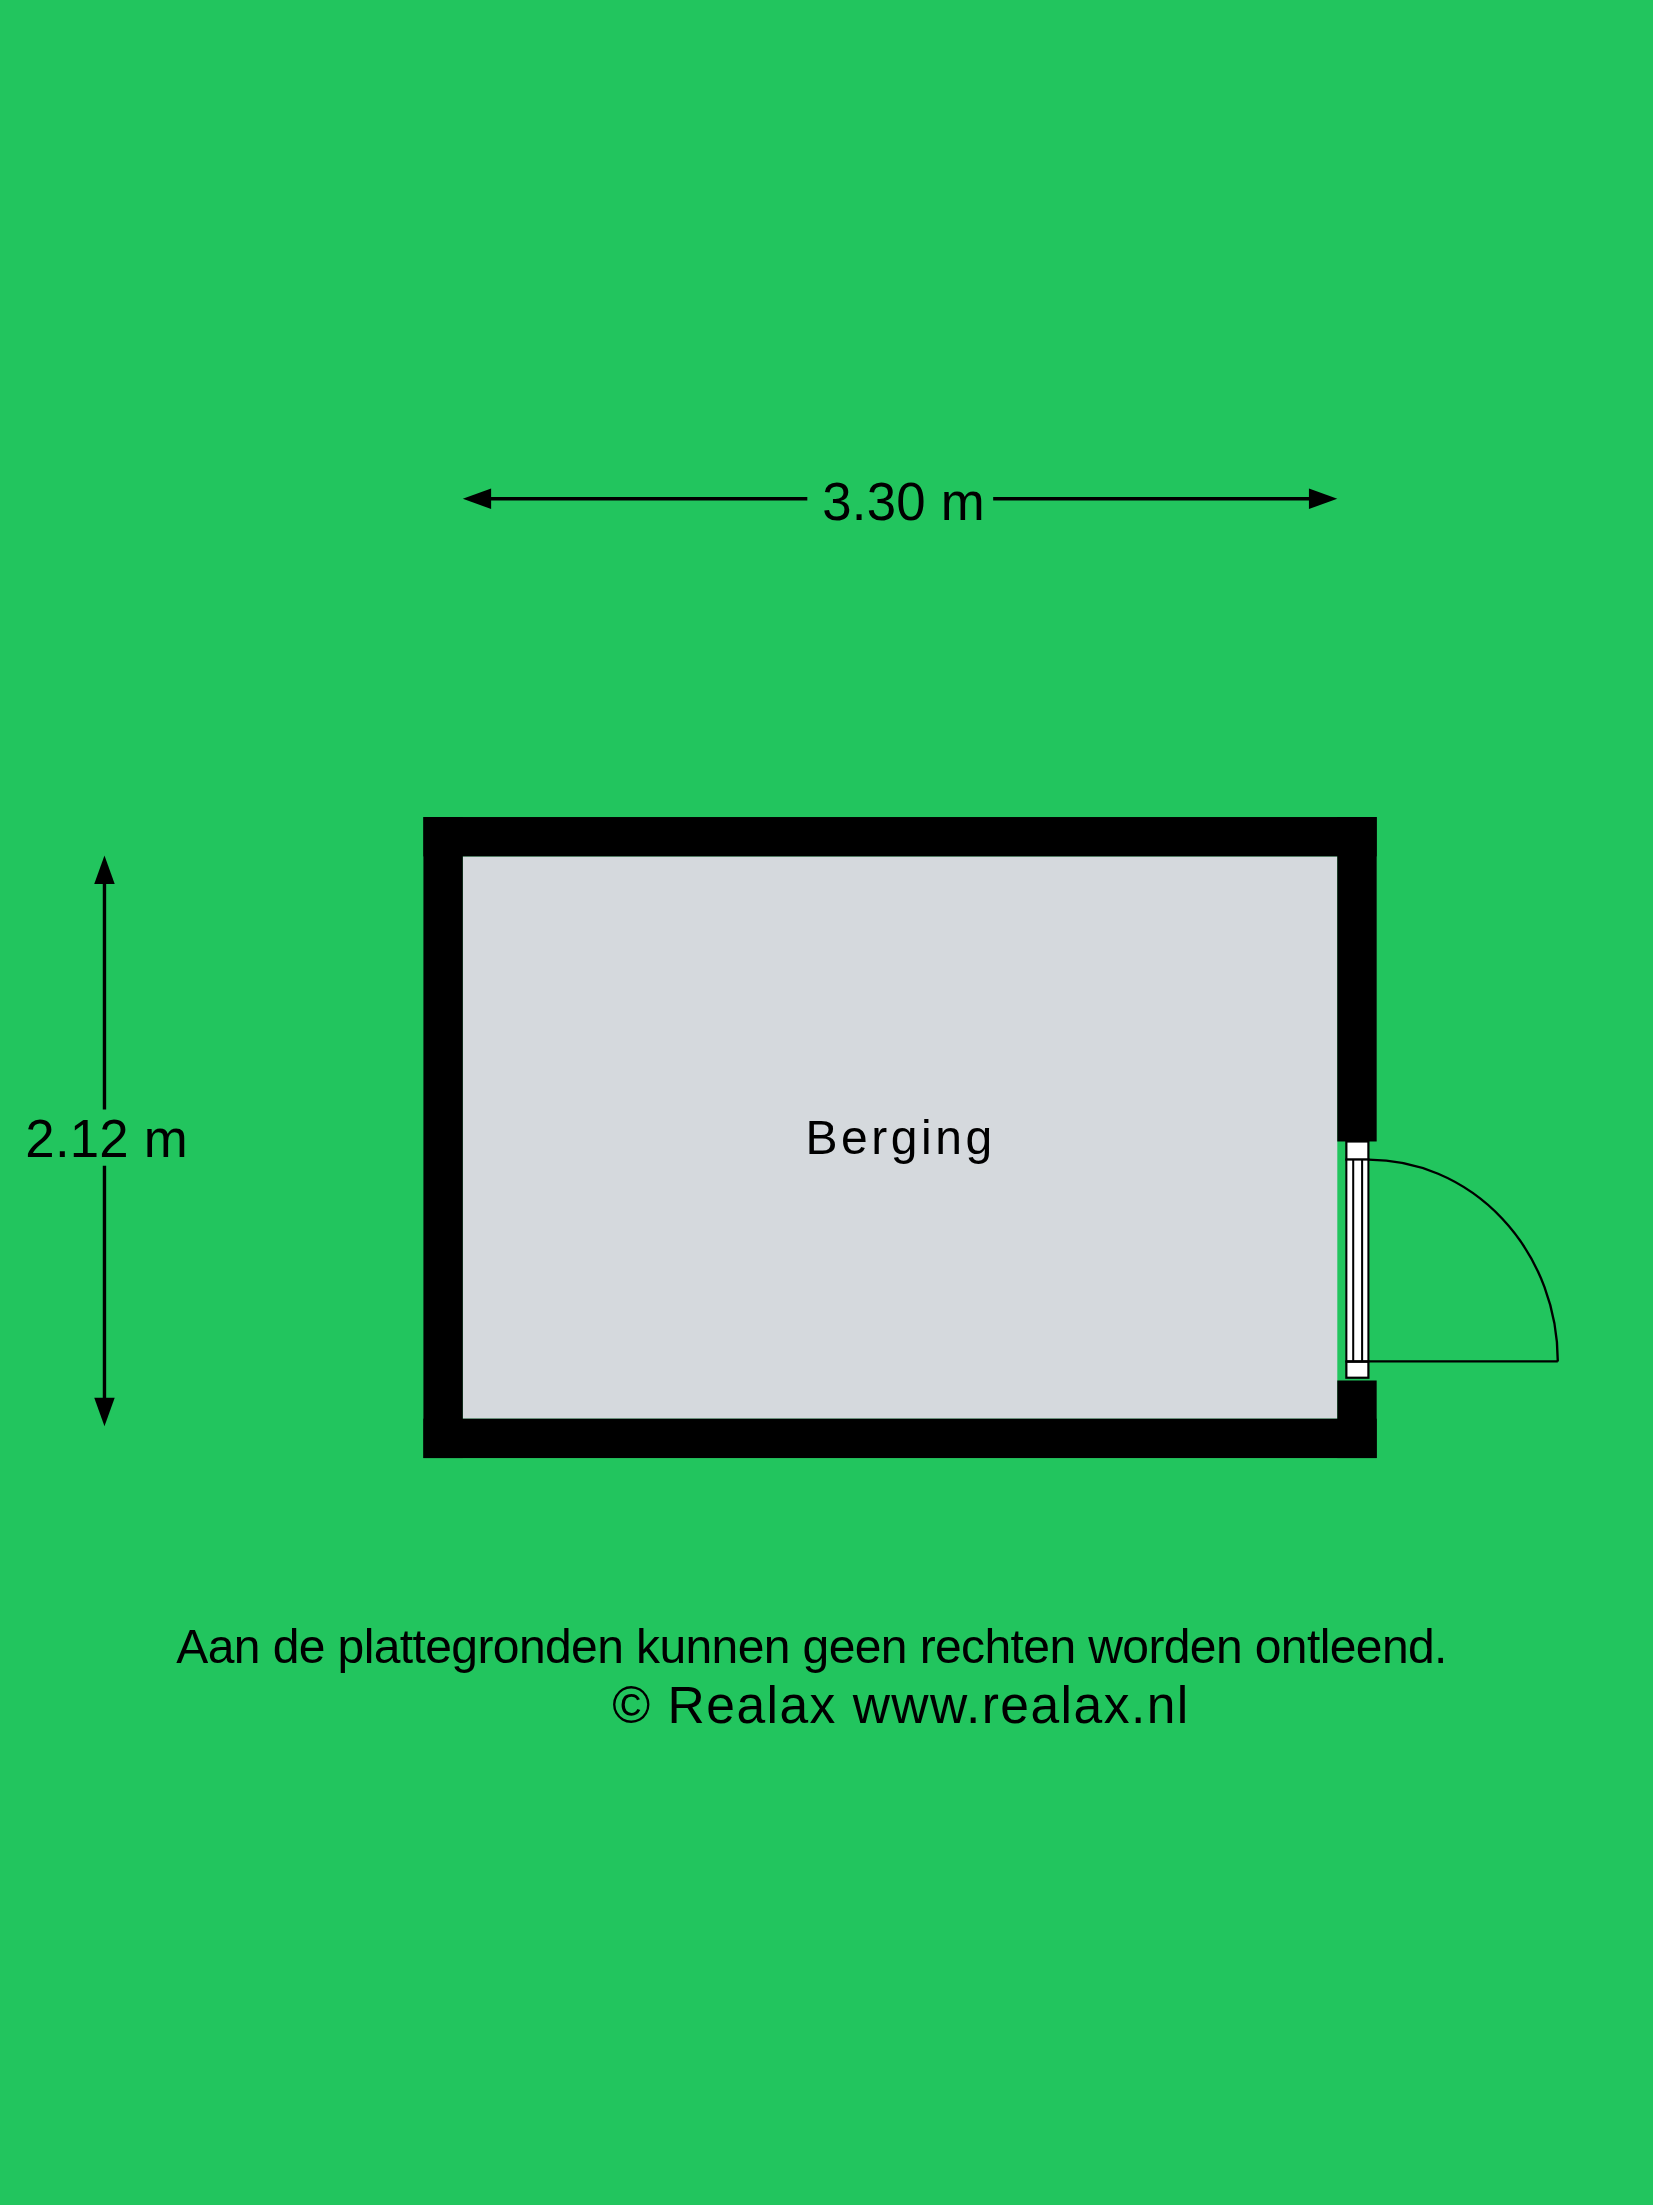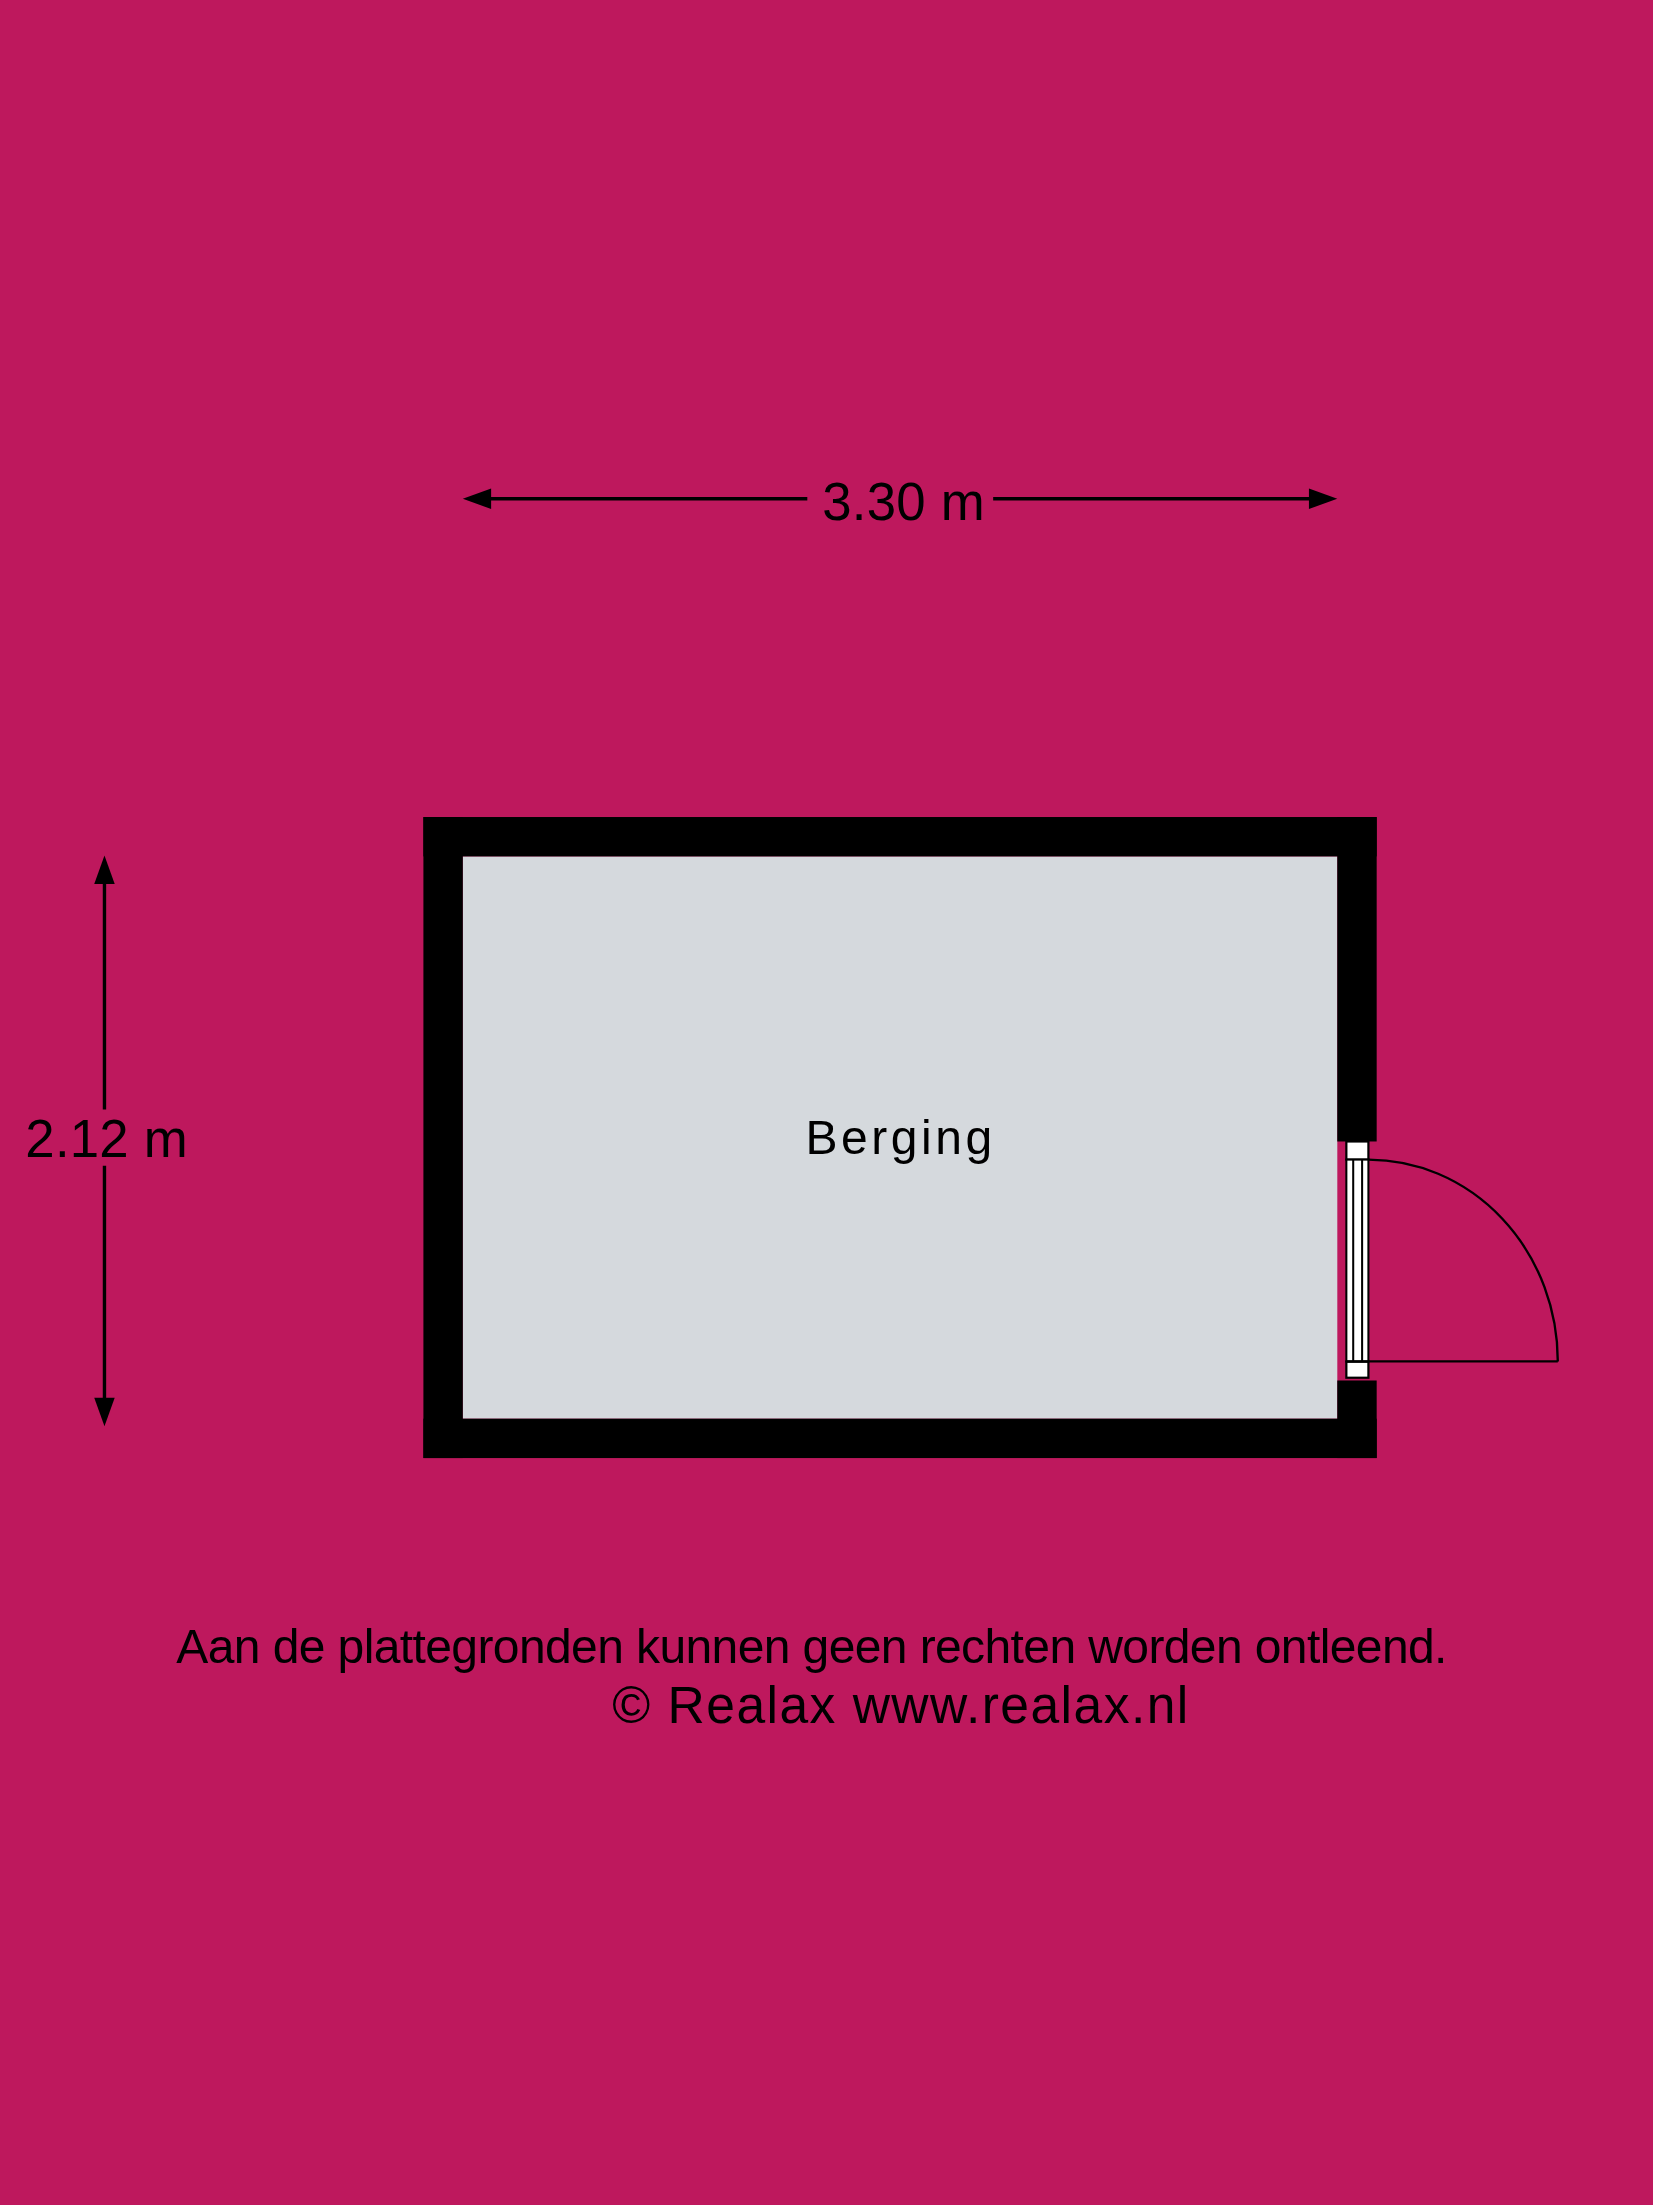--- a/index.html
+++ b/index.html
@@ -1,16 +1,16 @@
 <!DOCTYPE html>
 <html style="font-size:12.6px"><head>
 <meta charset="utf-8">
 <style>
 html,body{margin:0;padding:0;background:#ffffff;}
-#page{position:relative;width:1654px;height:2205px;background:#be185d;overflow:hidden;}
+#page{position:relative;width:1654px;height:2205px;background:#22c55e;overflow:hidden;}
 svg{position:absolute;left:0;top:0;display:block;}
 text{font-family:"Liberation Sans",sans-serif;fill:#000000;}
 </style>
 </head>
 <body>
 <div id="page">
 <svg width="1654" height="2205" viewBox="0 0 2100 2800">
 
 <g id="hdim">
 <line x1="620" y1="633.3" x2="1025" y2="633.3" stroke="#000" stroke-width="4.3"></line>

